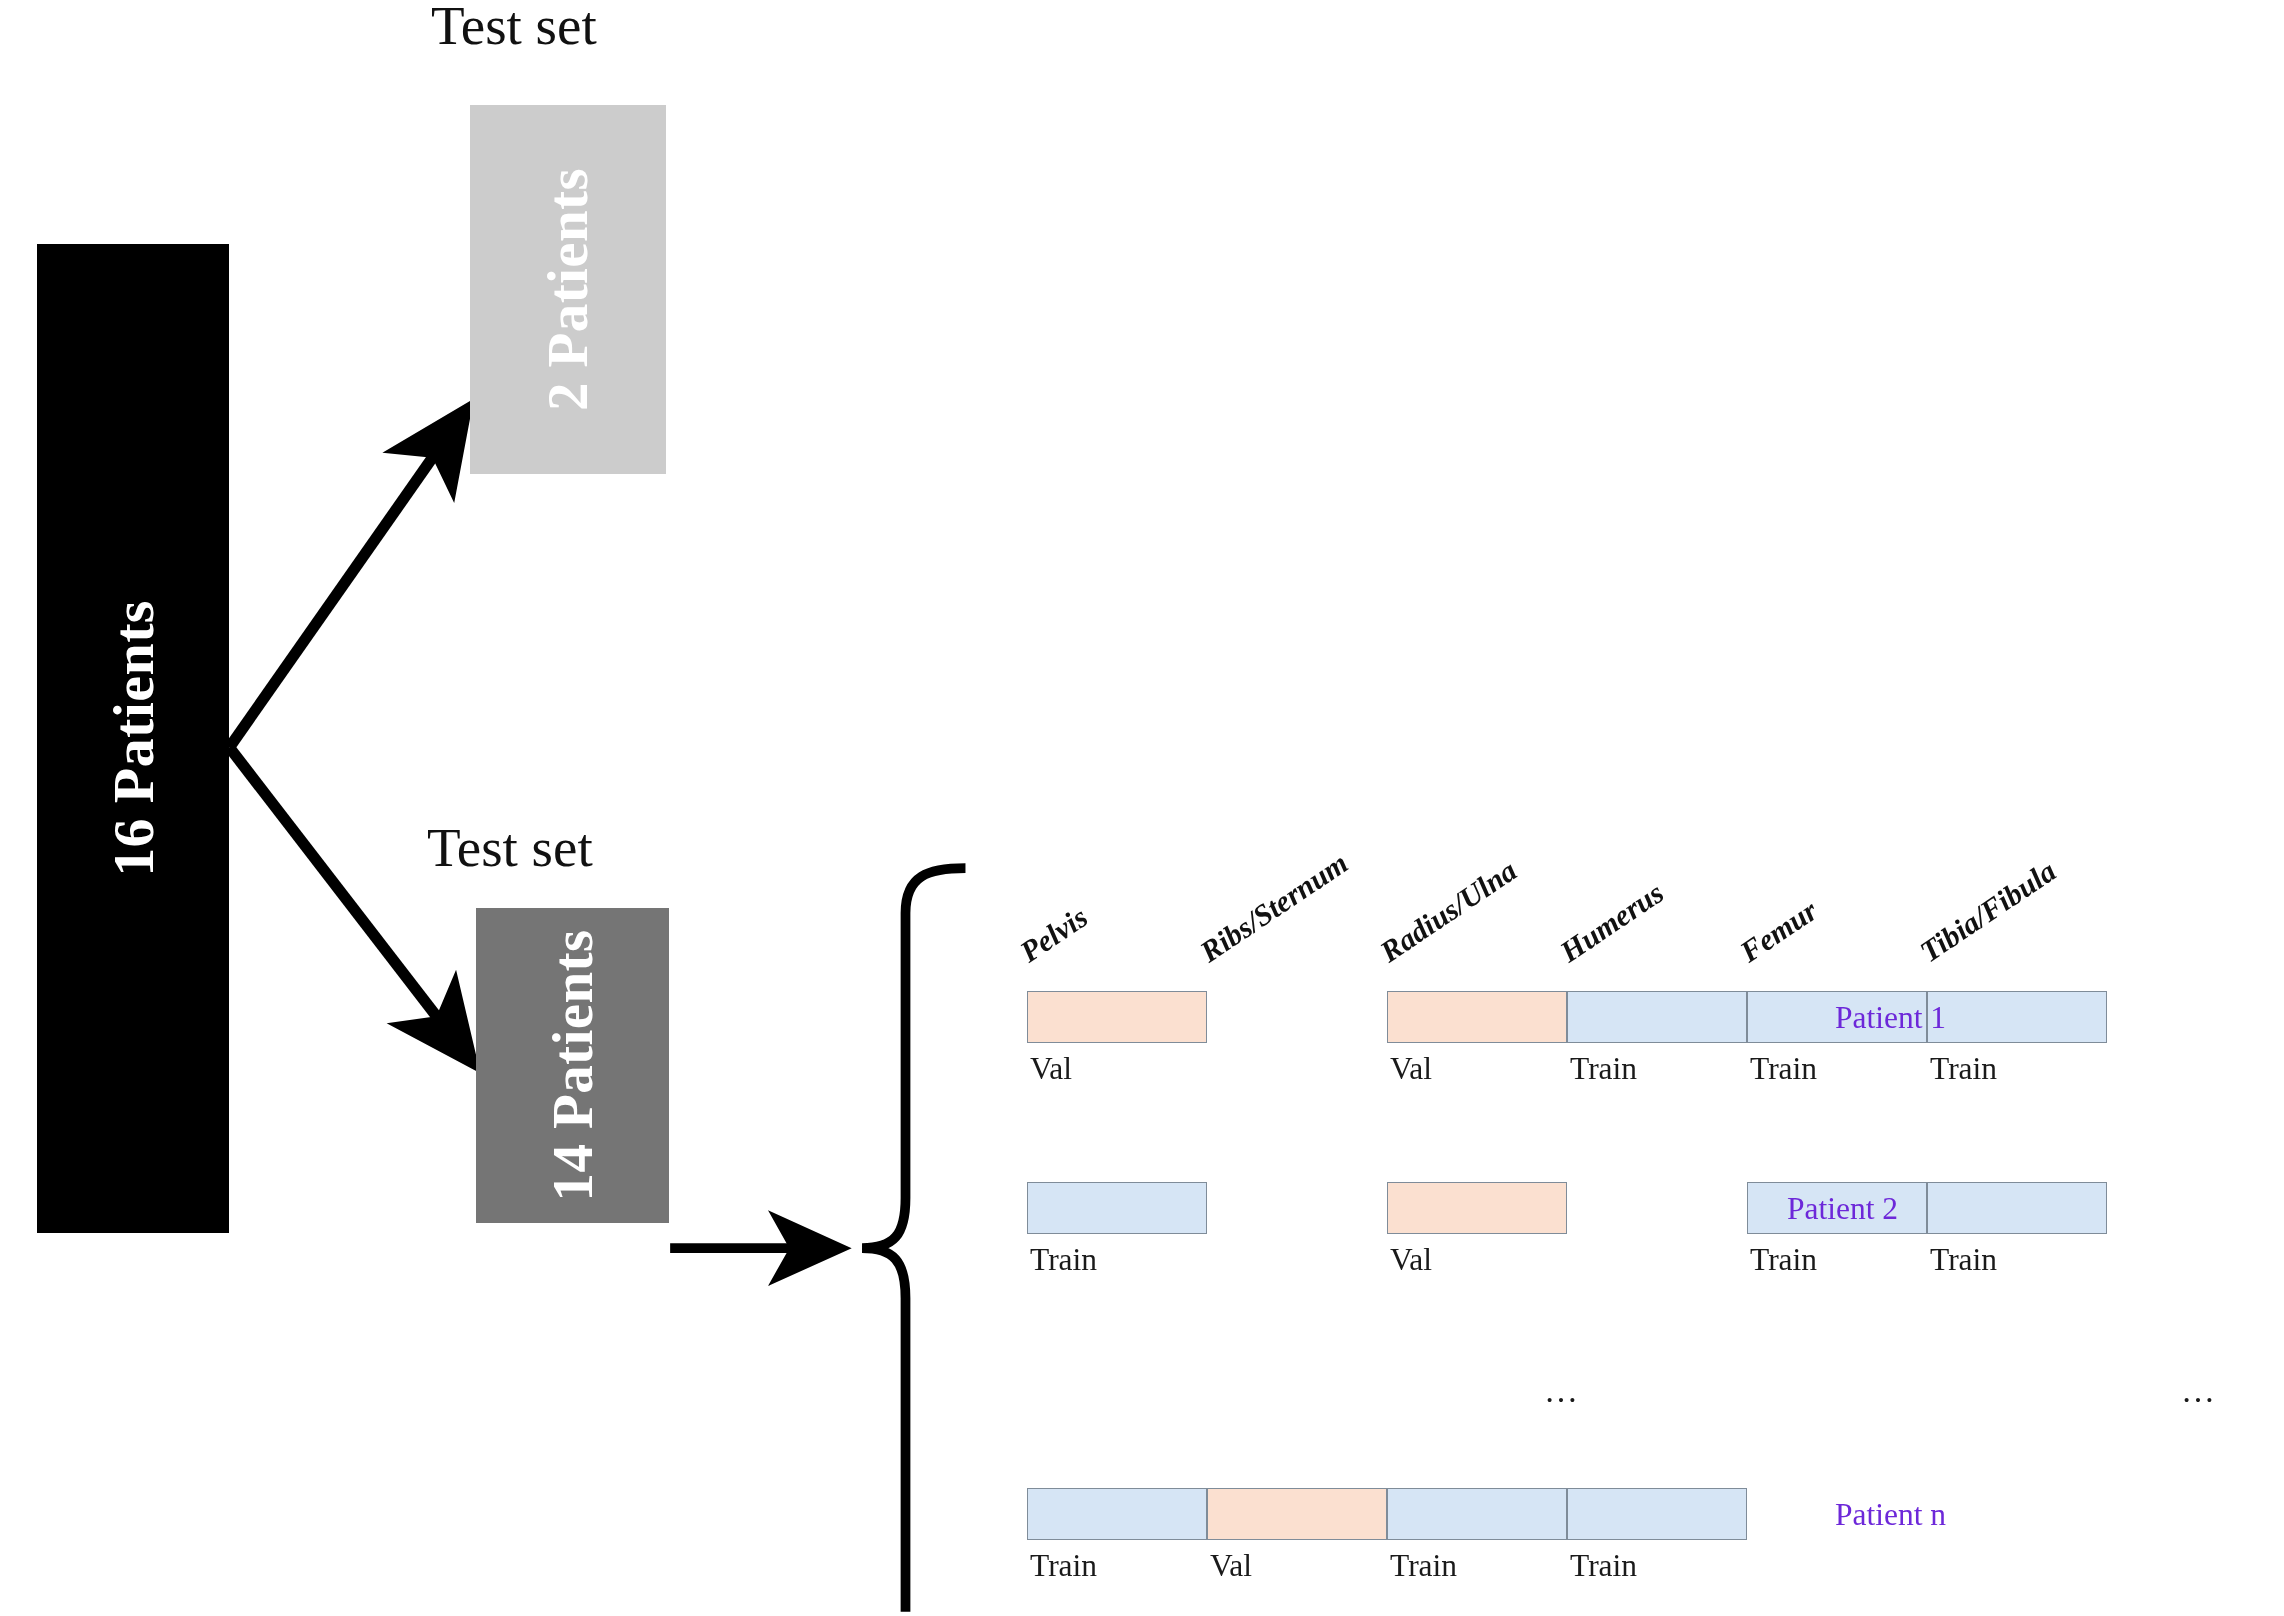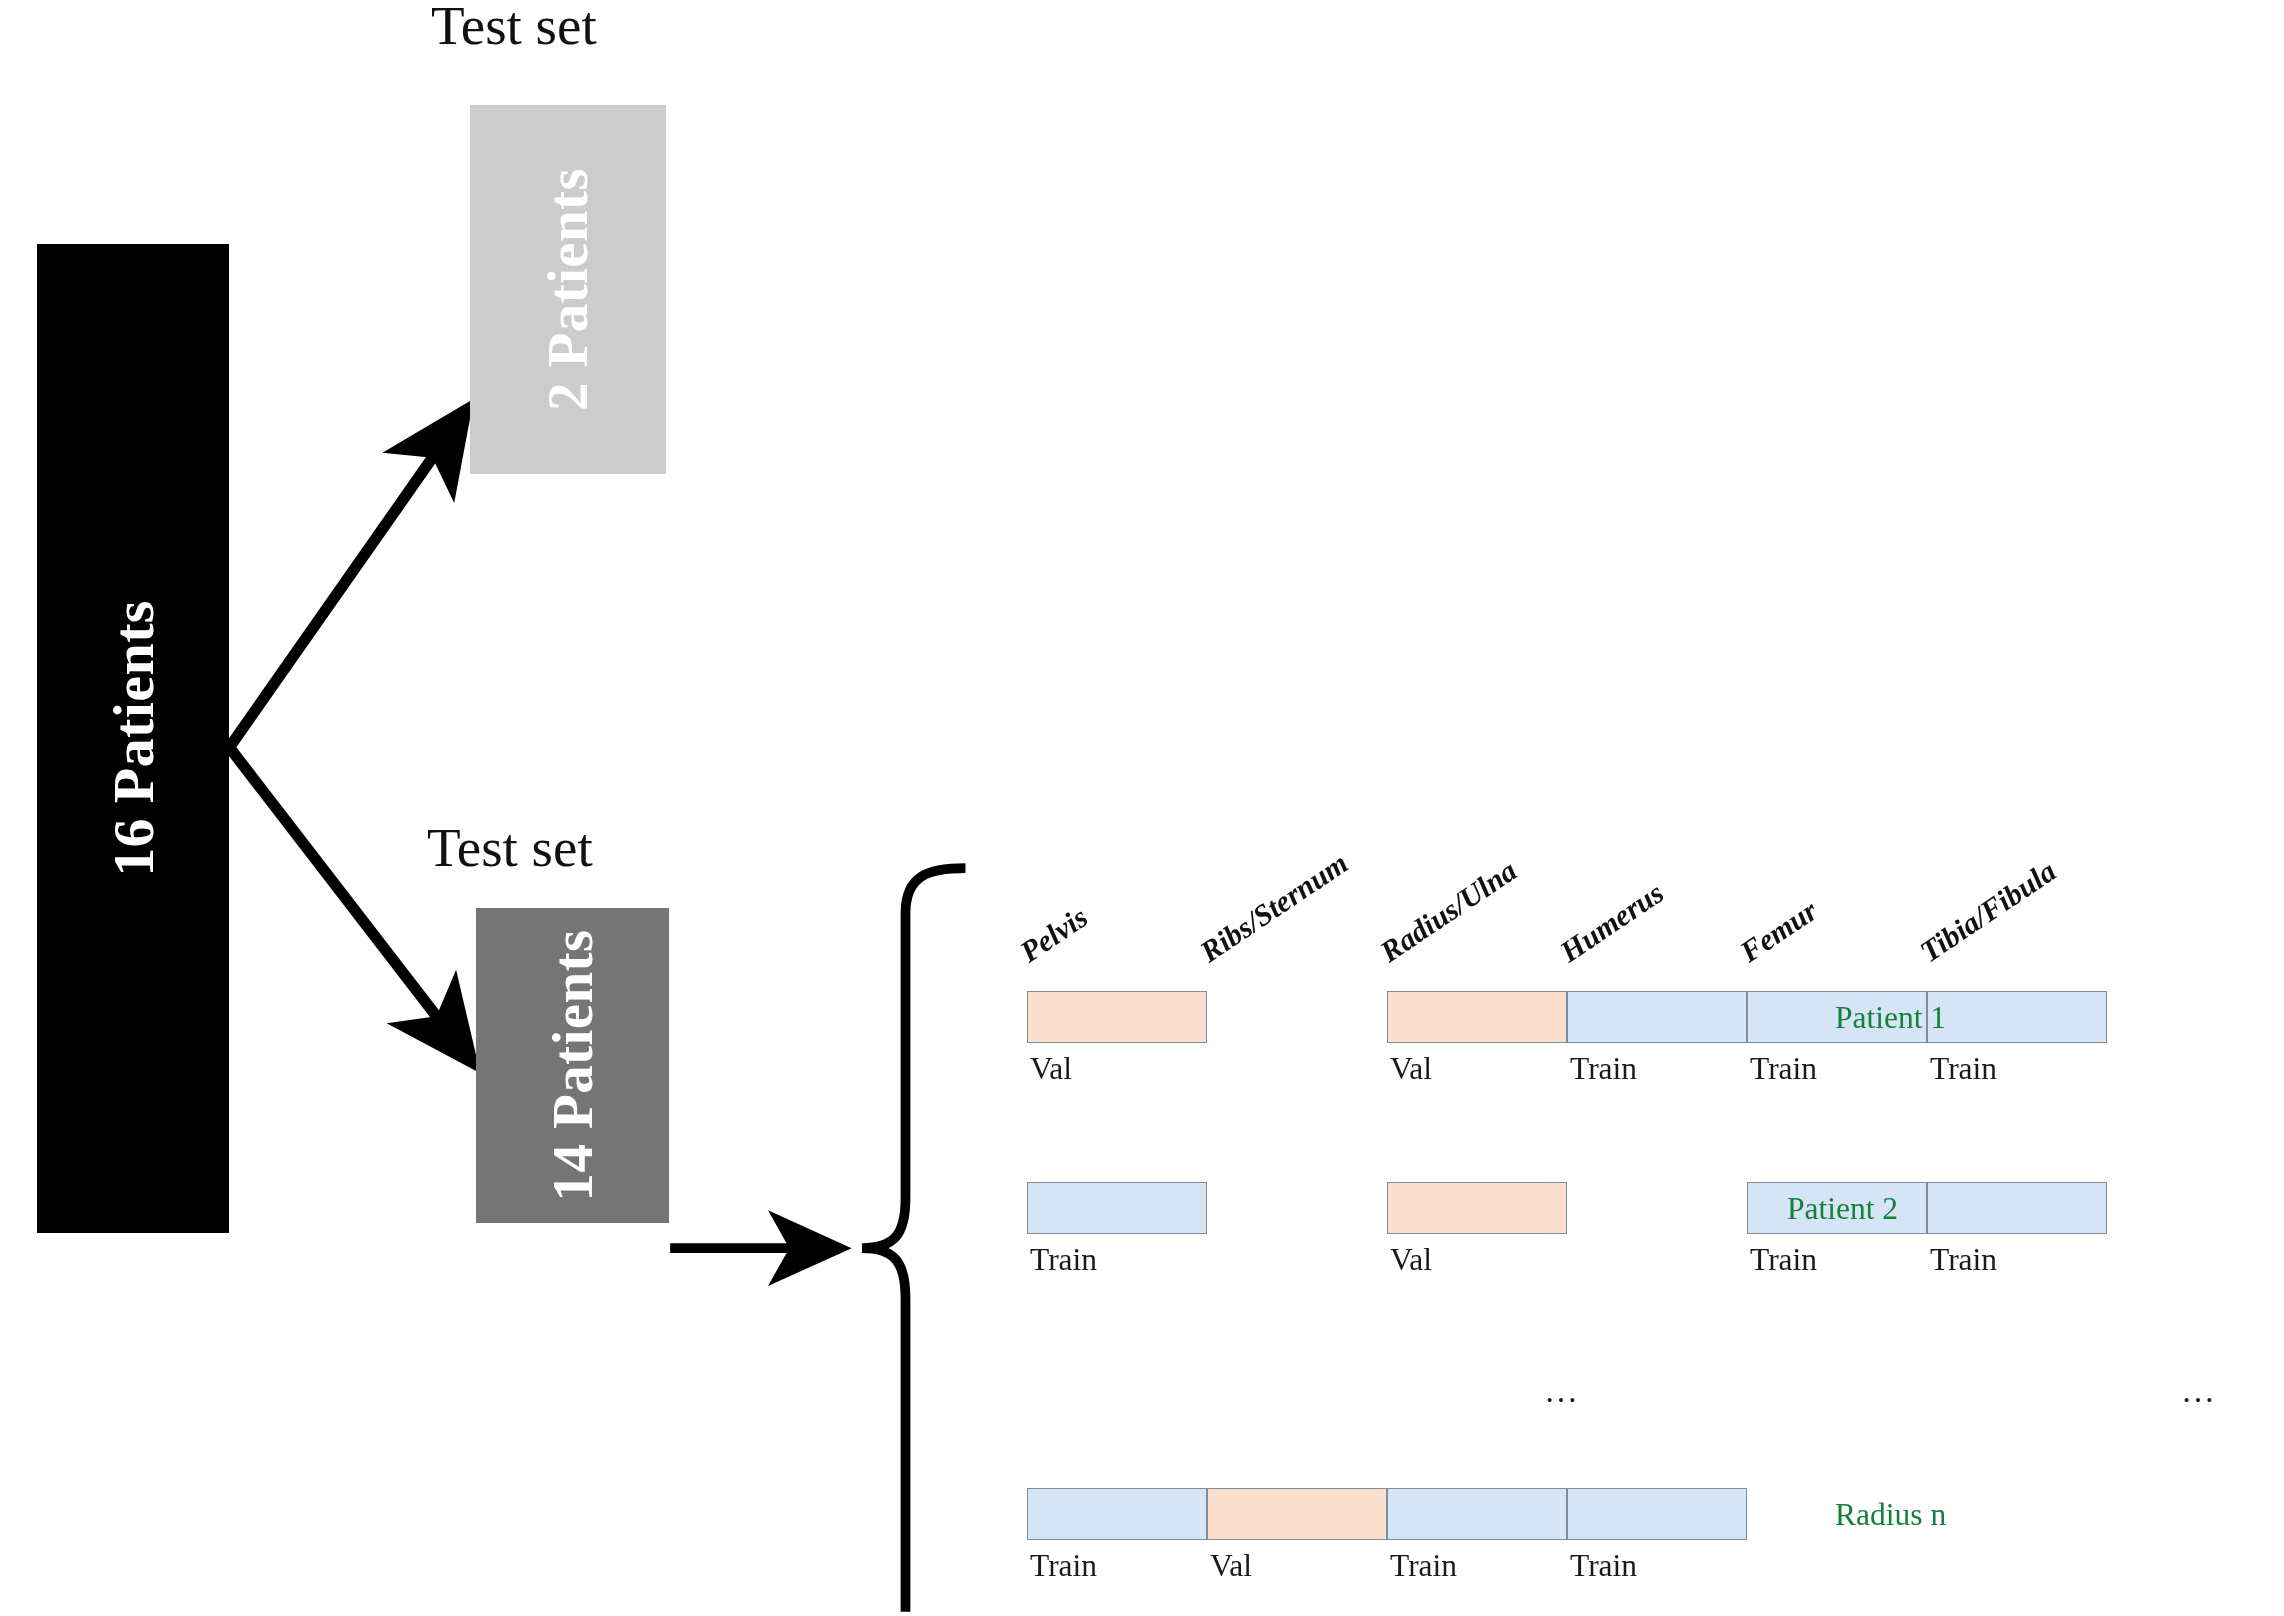--- a/index.html
+++ b/index.html
@@ -57,21 +57,21 @@
       position:absolute;
       font-size:31.5px;
       white-space:nowrap;
       color:#1a1a1a;
   }
 
   .plabel{
       position:absolute;
       font-size:31.5px;
       white-space:nowrap;
-      color:#15803d;
+      color:#6d28d9;
   }
 
   .dots{
       position:absolute;
       font-size:34px;
       letter-spacing:3px;
       color:#1a1a1a;
   }
 </style>
 </head>
@@ -147,18 +147,18 @@
       <div class="celllab" style="left: 903px; top: 1242px;">Train</div>
       <div class="plabel" style="left: 760px; top: 1191px;">Patient 2</div>
       <div class="cell train" style="left: 0px; top: 1488px; width: 180px;"></div>
       <div class="celllab" style="left: 3px; top: 1548px;">Train</div>
       <div class="cell val" style="left: 180px; top: 1488px; width: 180px;"></div>
       <div class="celllab" style="left: 183px; top: 1548px;">Val</div>
       <div class="cell train" style="left: 360px; top: 1488px; width: 180px;"></div>
       <div class="celllab" style="left: 363px; top: 1548px;">Train</div>
       <div class="cell train" style="left: 540px; top: 1488px; width: 180px;"></div>
       <div class="celllab" style="left: 543px; top: 1548px;">Train</div>
-      <div class="plabel" style="left: 808px; top: 1497px;">Radius n</div>
+      <div class="plabel" style="left: 808px; top: 1497px;">Patient n</div>
     </div>
   <div class="dots" id="dots-left" style="left: 517px; top: 1372px;">…</div>
   <div class="dots" id="dots-right" style="left: 1154px; top: 1372px;">…</div>
 </div>
 
 
 </body></html>

